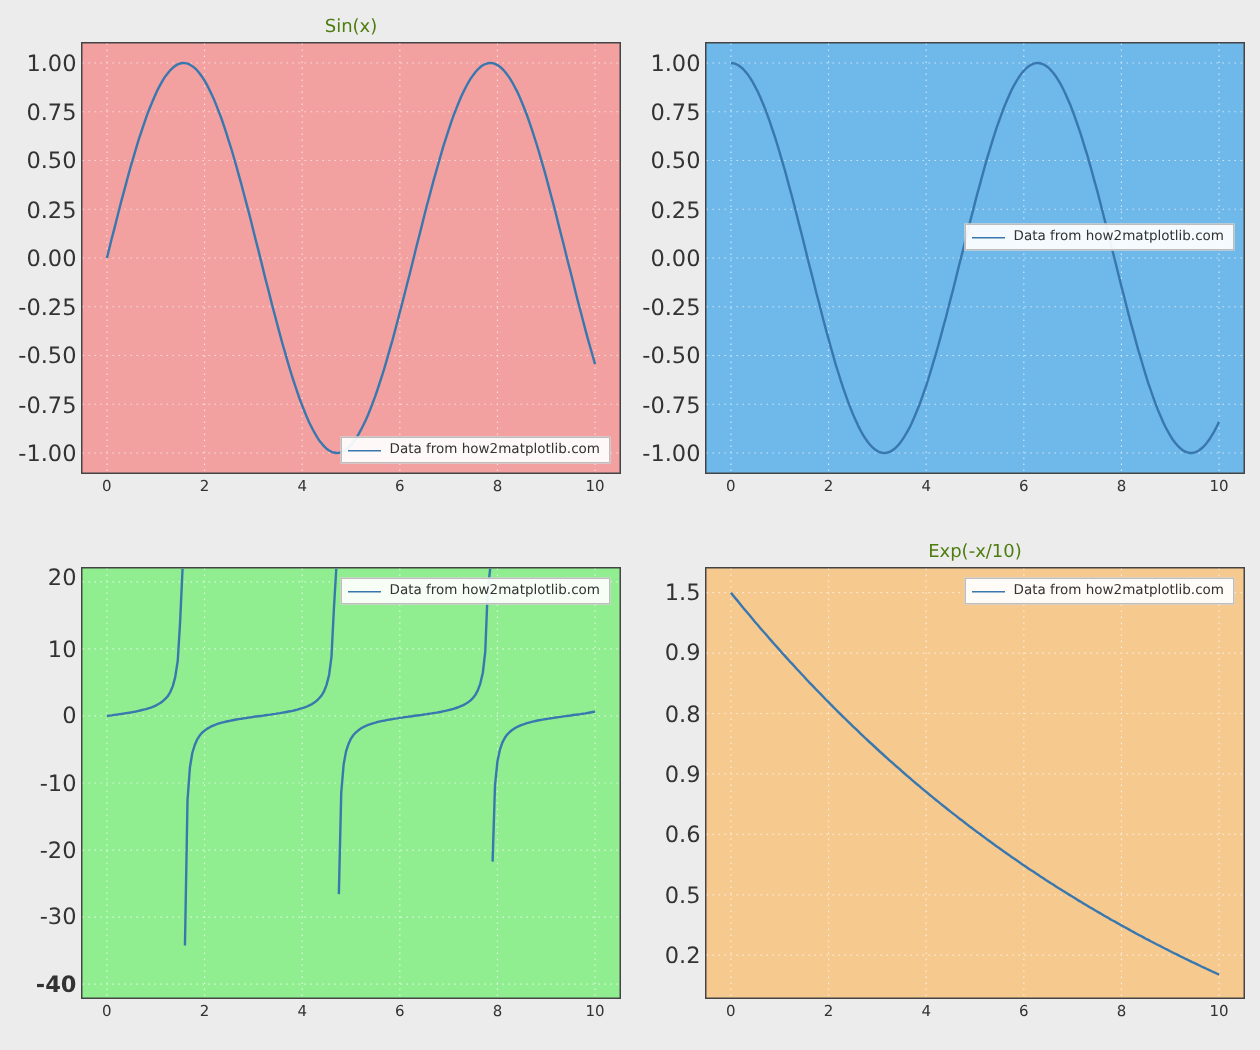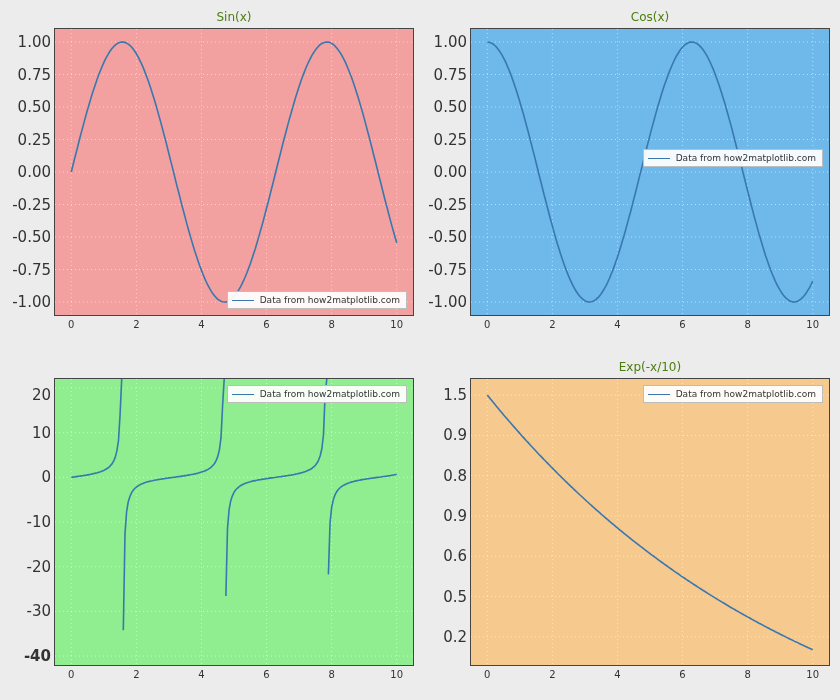--- a/index.html
+++ b/index.html
@@ -101,21 +101,20 @@
         <div class="ytick" style="top: 175.5px;">-0.25</div>
         <div class="ytick" style="top: 143px;">0.00</div>
         <div class="ytick" style="top: 110.5px;">0.25</div>
         <div class="ytick" style="top: 78px;">0.50</div>
         <div class="ytick" style="top: 45.5px;">0.75</div>
         <div class="ytick" style="top: 13px;">1.00</div>
       </div>
   </div>
 
   <div class="panel" style="left:470px; top:28px; width:360px; height:288px;">
-    <div class="title">Cos(x)</div>
     <div class="plot" id="plot-cos" style="background: rgb(111, 184, 234);">
       <svg class="series" id="svg-cos" preserveAspectRatio="none" viewBox="0 0 358 286">
           <path d="M16.272727272727273,0 L16.272727272727273,286 M81.36363636363636,0 L81.36363636363636,286 M146.45454545454547,0 L146.45454545454547,286 M211.54545454545456,0 L211.54545454545456,286 M276.6363636363636,0 L276.6363636363636,286 M341.72727272727275,0 L341.72727272727275,286 M0,273 L358,273 M0,240.5 L358,240.5 M0,208 L358,208 M0,175.5 L358,175.5 M0,143 L358,143 M0,110.5 L358,110.5 M0,78 L358,78 M0,45.50000000000003 L358,45.50000000000003 M0,13 L358,13 " stroke="rgba(255,255,255,0.65)" stroke-width="0.8" stroke-dasharray="1 3" fill="none"></path>
           <path d="M16.3,13.0 L17.9,13.2 L19.5,13.6 L21.2,14.5 L22.8,15.6 L24.4,17.0 L26.0,18.8 L27.7,20.9 L29.3,23.3 L30.9,25.9 L32.5,28.9 L34.2,32.2 L35.8,35.7 L37.4,39.5 L39.1,43.6 L40.7,47.9 L42.3,52.4 L43.9,57.2 L45.6,62.2 L47.2,67.4 L48.8,72.8 L50.4,78.3 L52.1,84.0 L53.7,89.9 L55.3,95.9 L57.0,102.0 L58.6,108.2 L60.2,114.5 L61.8,120.9 L63.5,127.3 L65.1,133.8 L66.7,140.3 L68.3,146.8 L70.0,153.3 L71.6,159.7 L73.2,166.2 L74.9,172.5 L76.5,178.8 L78.1,185.0 L79.7,191.1 L81.4,197.1 L83.0,202.9 L84.6,208.6 L86.2,214.2 L87.9,219.5 L89.5,224.7 L91.1,229.6 L92.8,234.4 L94.4,238.9 L96.0,243.1 L97.6,247.1 L99.3,250.9 L100.9,254.4 L102.5,257.6 L104.1,260.5 L105.8,263.2 L107.4,265.5 L109.0,267.5 L110.7,269.2 L112.3,270.6 L113.9,271.7 L115.5,272.5 L117.2,272.9 L118.8,273.0 L120.4,272.8 L122.0,272.2 L123.7,271.4 L125.3,270.2 L126.9,268.7 L128.6,266.9 L130.2,264.7 L131.8,262.3 L133.4,259.6 L135.1,256.6 L136.7,253.3 L138.3,249.7 L139.9,245.8 L141.6,241.7 L143.2,237.4 L144.8,232.8 L146.5,228.0 L148.1,223.0 L149.7,217.7 L151.3,212.3 L153.0,206.7 L154.6,201.0 L156.2,195.1 L157.8,189.1 L159.5,183.0 L161.1,176.7 L162.7,170.4 L164.4,164.0 L166.0,157.6 L167.6,151.1 L169.2,144.6 L170.9,138.1 L172.5,131.6 L174.1,125.2 L175.7,118.8 L177.4,112.4 L179.0,106.1 L180.6,99.9 L182.3,93.9 L183.9,87.9 L185.5,82.1 L187.1,76.4 L188.8,70.9 L190.4,65.6 L192.0,60.5 L193.6,55.6 L195.3,50.9 L196.9,46.4 L198.5,42.2 L200.2,38.2 L201.8,34.5 L203.4,31.0 L205.0,27.9 L206.7,25.0 L208.3,22.4 L209.9,20.1 L211.5,18.2 L213.2,16.5 L214.8,15.2 L216.4,14.2 L218.1,13.4 L219.7,13.1 L221.3,13.0 L222.9,13.3 L224.6,13.9 L226.2,14.8 L227.8,16.0 L229.4,17.6 L231.1,19.5 L232.7,21.6 L234.3,24.1 L236.0,26.9 L237.6,30.0 L239.2,33.3 L240.8,37.0 L242.5,40.8 L244.1,45.0 L245.7,49.4 L247.3,54.0 L249.0,58.9 L250.6,63.9 L252.2,69.2 L253.9,74.6 L255.5,80.2 L257.1,86.0 L258.7,91.9 L260.4,97.9 L262.0,104.1 L263.6,110.3 L265.2,116.7 L266.9,123.1 L268.5,129.5 L270.1,136.0 L271.8,142.5 L273.4,149.0 L275.0,155.5 L276.6,161.9 L278.3,168.3 L279.9,174.7 L281.5,180.9 L283.1,187.1 L284.8,193.1 L286.4,199.1 L288.0,204.9 L289.7,210.5 L291.3,216.0 L292.9,221.3 L294.5,226.4 L296.2,231.2 L297.8,235.9 L299.4,240.3 L301.0,244.5 L302.7,248.4 L304.3,252.1 L305.9,255.5 L307.6,258.6 L309.2,261.4 L310.8,264.0 L312.4,266.2 L314.1,268.1 L315.7,269.7 L317.3,271.0 L318.9,272.0 L320.6,272.6 L322.2,273.0 L323.8,273.0 L325.5,272.6 L327.1,272.0 L328.7,271.0 L330.3,269.7 L332.0,268.1 L333.6,266.2 L335.2,264.0 L336.8,261.4 L338.5,258.6 L340.1,255.5 L341.7,252.1 " stroke="#3977af" stroke-width="1.6" fill="none" stroke-linejoin="round"></path>
         </svg>
       <div class="legend" id="legend-cos" style="top: 42%; right: 6px;">
         <span class="swatch"></span>
         <span>Data from how2matplotlib.com</span>
       </div>
     <div class="xtick" style="left: 16.2727px;">0</div>
@@ -151,21 +150,21 @@
         <div class="xtick" style="left: 146.455px;">4</div>
         <div class="xtick" style="left: 211.545px;">6</div>
         <div class="xtick" style="left: 276.636px;">8</div>
         <div class="xtick" style="left: 341.727px;">10</div>
         <div class="ytick" style="top: 277.062px; font-weight: bold;">-40</div>
         <div class="ytick" style="top: 232.375px;">-30</div>
         <div class="ytick" style="top: 187.688px;">-20</div>
         <div class="ytick" style="top: 143px;">-10</div>
         <div class="ytick" style="top: 98.3125px;">0</div>
         <div class="ytick" style="top: 53.625px;">10</div>
-        <div class="ytick" style="top: 16px;">20</div>
+        <div class="ytick" style="top: 6px;">20</div>
       </div>
   </div>
 
   <div class="panel" style="left:470px; top:378px; width:360px; height:288px;text-decoration:underline;">
     <div class="title">Exp(-x/10)</div>
     <div class="plot" id="plot-exp" style="background: rgb(246, 201, 143);">
       <svg class="series" id="svg-exp" preserveAspectRatio="none" viewBox="0 0 358 286">
           <path d="M16.272727272727273,0 L16.272727272727273,286 M81.36363636363636,0 L81.36363636363636,286 M146.45454545454547,0 L146.45454545454547,286 M211.54545454545456,0 L211.54545454545456,286 M276.6363636363636,0 L276.6363636363636,286 M341.72727272727275,0 L341.72727272727275,286 M0,257.80281690140845 L358,257.80281690140845 M0,217.5211267605634 L358,217.5211267605634 M0,177.23943661971833 L358,177.23943661971833 M0,136.95774647887325 L358,136.95774647887325 M0,96.67605633802813 L358,96.67605633802813 M0,56.39436619718305 L358,56.39436619718305 M0,16.112676056338046 L358,16.112676056338046 " stroke="rgba(255,255,255,0.65)" stroke-width="0.8" stroke-dasharray="1 3" fill="none"></path>
           <path d="M16.3,16.1 L17.9,18.1 L19.5,20.1 L21.2,22.1 L22.8,24.1 L24.4,26.1 L26.0,28.0 L27.7,30.0 L29.3,31.9 L30.9,33.8 L32.5,35.8 L34.2,37.7 L35.8,39.6 L37.4,41.5 L39.1,43.3 L40.7,45.2 L42.3,47.1 L43.9,48.9 L45.6,50.8 L47.2,52.6 L48.8,54.4 L50.4,56.3 L52.1,58.1 L53.7,59.9 L55.3,61.7 L57.0,63.4 L58.6,65.2 L60.2,67.0 L61.8,68.7 L63.5,70.5 L65.1,72.2 L66.7,74.0 L68.3,75.7 L70.0,77.4 L71.6,79.1 L73.2,80.8 L74.9,82.5 L76.5,84.1 L78.1,85.8 L79.7,87.5 L81.4,89.1 L83.0,90.8 L84.6,92.4 L86.2,94.0 L87.9,95.7 L89.5,97.3 L91.1,98.9 L92.8,100.5 L94.4,102.1 L96.0,103.6 L97.6,105.2 L99.3,106.8 L100.9,108.3 L102.5,109.9 L104.1,111.4 L105.8,113.0 L107.4,114.5 L109.0,116.0 L110.7,117.5 L112.3,119.0 L113.9,120.5 L115.5,122.0 L117.2,123.5 L118.8,125.0 L120.4,126.4 L122.0,127.9 L123.7,129.3 L125.3,130.8 L126.9,132.2 L128.6,133.6 L130.2,135.1 L131.8,136.5 L133.4,137.9 L135.1,139.3 L136.7,140.7 L138.3,142.1 L139.9,143.5 L141.6,144.8 L143.2,146.2 L144.8,147.6 L146.5,148.9 L148.1,150.3 L149.7,151.6 L151.3,152.9 L153.0,154.3 L154.6,155.6 L156.2,156.9 L157.8,158.2 L159.5,159.5 L161.1,160.8 L162.7,162.1 L164.4,163.4 L166.0,164.6 L167.6,165.9 L169.2,167.2 L170.9,168.4 L172.5,169.7 L174.1,170.9 L175.7,172.2 L177.4,173.4 L179.0,174.6 L180.6,175.8 L182.3,177.0 L183.9,178.2 L185.5,179.4 L187.1,180.6 L188.8,181.8 L190.4,183.0 L192.0,184.2 L193.6,185.4 L195.3,186.5 L196.9,187.7 L198.5,188.8 L200.2,190.0 L201.8,191.1 L203.4,192.3 L205.0,193.4 L206.7,194.5 L208.3,195.6 L209.9,196.8 L211.5,197.9 L213.2,199.0 L214.8,200.1 L216.4,201.2 L218.1,202.2 L219.7,203.3 L221.3,204.4 L222.9,205.5 L224.6,206.5 L226.2,207.6 L227.8,208.6 L229.4,209.7 L231.1,210.7 L232.7,211.8 L234.3,212.8 L236.0,213.8 L237.6,214.9 L239.2,215.9 L240.8,216.9 L242.5,217.9 L244.1,218.9 L245.7,219.9 L247.3,220.9 L249.0,221.9 L250.6,222.9 L252.2,223.8 L253.9,224.8 L255.5,225.8 L257.1,226.7 L258.7,227.7 L260.4,228.7 L262.0,229.6 L263.6,230.5 L265.2,231.5 L266.9,232.4 L268.5,233.4 L270.1,234.3 L271.8,235.2 L273.4,236.1 L275.0,237.0 L276.6,237.9 L278.3,238.8 L279.9,239.7 L281.5,240.6 L283.1,241.5 L284.8,242.4 L286.4,243.3 L288.0,244.2 L289.7,245.0 L291.3,245.9 L292.9,246.8 L294.5,247.6 L296.2,248.5 L297.8,249.3 L299.4,250.2 L301.0,251.0 L302.7,251.8 L304.3,252.7 L305.9,253.5 L307.6,254.3 L309.2,255.2 L310.8,256.0 L312.4,256.8 L314.1,257.6 L315.7,258.4 L317.3,259.2 L318.9,260.0 L320.6,260.8 L322.2,261.6 L323.8,262.4 L325.5,263.1 L327.1,263.9 L328.7,264.7 L330.3,265.5 L332.0,266.2 L333.6,267.0 L335.2,267.7 L336.8,268.5 L338.5,269.3 L340.1,270.0 L341.7,270.7 " stroke="#3977af" stroke-width="1.6" fill="none" stroke-linejoin="round"></path>
         </svg>

